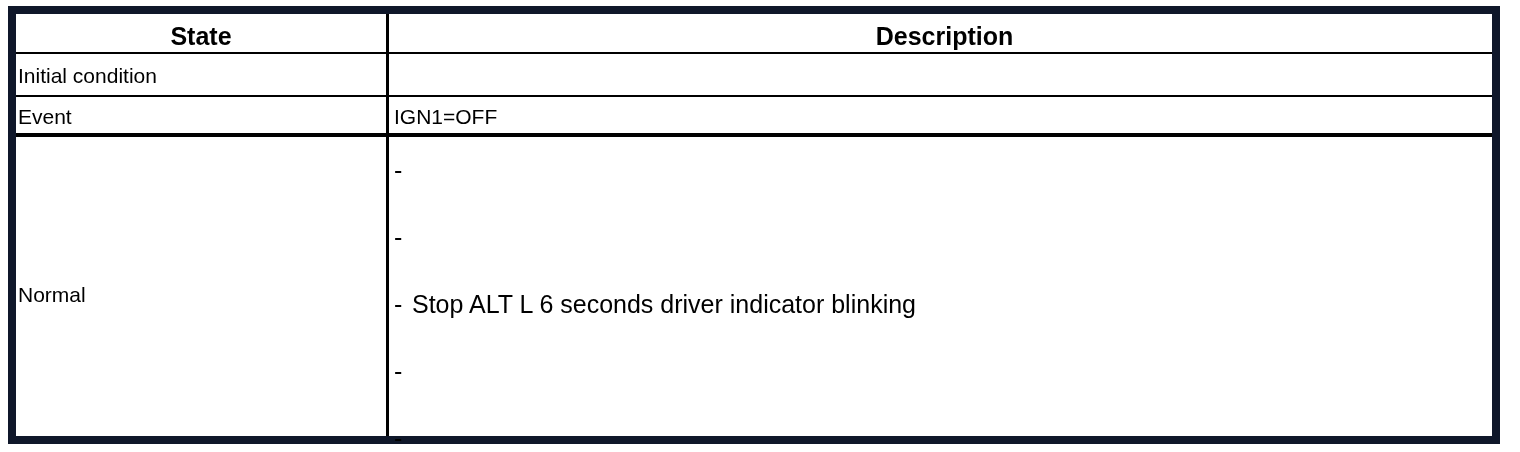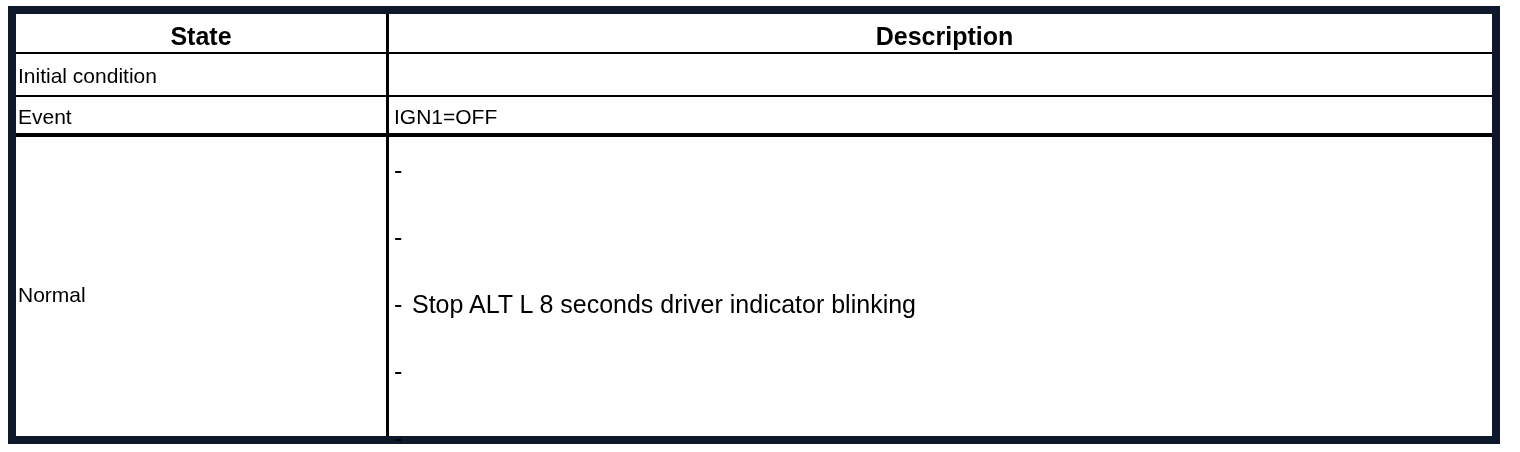--- a/index.html
+++ b/index.html
@@ -135,21 +135,21 @@
 
     <div class="action-list">
       <div class="action-item">
         <span class="dash">-</span>
       </div>
       <div class="action-item">
         <span class="dash">-</span>
       </div>
       <div class="action-item">
         <span class="dash">-</span>
-        <span>Stop ALT L 8 seconds driver indicator blinking</span>
+        <span>Stop ALT L 6 seconds driver indicator blinking</span>
       </div>
       <div class="action-item">
         <span class="dash">-</span>
       </div>
       <div class="action-item">
         <span class="dash">-</span>
       </div>
     </div>
 
   </div>

